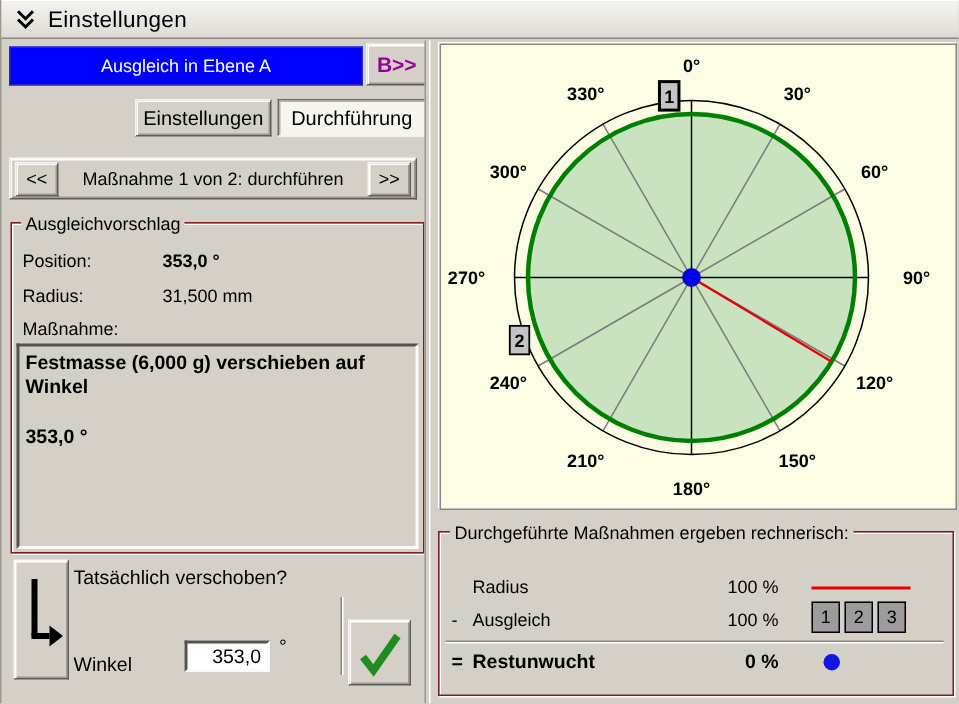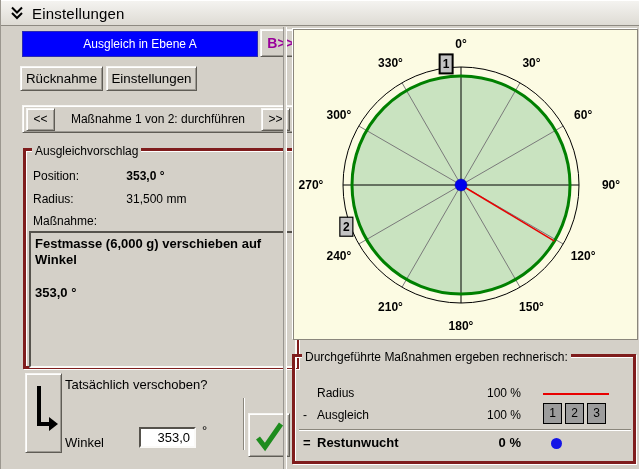--- a/index.html
+++ b/index.html
@@ -15,29 +15,29 @@
   .titlebar {
     position:absolute; left:0; top:0; width:639px; height:26px;
     background:linear-gradient(#f4f3f0,#dedbd4);
     border-bottom:1px solid #8e8a82; border-top:1px solid #fff;
     display:flex; align-items:center; gap:7px; padding-left:8px;
   }
   .titlebar .title { font-size:15px; letter-spacing:0.2px; }
   .chev-btn { width:16px; height:16px; display:flex; align-items:center; justify-content:center; cursor:pointer; }
 
   
-  .left-panel { position:absolute; left:16px; top:27px; width:282px; height:379px; }
+  .left-panel { position:absolute; left:0; top:27px; width:282px; height:379px; }
   .splitter { position:absolute; left:282px; top:27px; width:4px; height:442px;
     border-left:1px solid #989590; border-right:1px solid #fff; background:#d4d0c8; }
   .right-panel { position:absolute; left:286px; top:27px; width:353px; height:442px; }
 
   
   .raised { background:#d4d0c8; border:1px solid;
     border-color:#f6f5f2 #5f5c55 #5f5c55 #f6f5f2; box-shadow:inset 1px 1px 0 #fff, inset -1px -1px 0 #9d9a93; }
-  .groupbox { position:absolute; border:3px solid #7f1d1d;
+  .groupbox { position:absolute; border:1px solid #7f1d1d;
     box-shadow:inset 1px 1px 0 #fff, 1px 1px 0 #fff; }
   .legend { position:absolute; top:-7px; background:#d4d0c8; padding:0 3px; white-space:nowrap; }
 
   
   .banner { position:absolute; left:5px; top:4px; width:236px; height:26px;
     background:#0000fe; color:#fff; text-align:center; line-height:25px; border:1px solid #2a2ab0; }
   .b-button { position:absolute; left:243px; top:2px; width:41px; height:28px;
     color:#99009a; font-weight:bold; font-size:14px; text-align:center; line-height:26px; cursor:pointer; }
   .tab { position:absolute; top:39px; height:25px; text-align:center; line-height:23px; cursor:pointer; }
   .tab.active { background:#f6f5f0; border-color:#6a675f #f6f5f2 #f6f5f2 #6a675f;
@@ -103,22 +103,22 @@
       </svg>
     </span>
     <span class="title">Einstellungen</span>
   </div>
 
   <div class="left-panel">
 
     <div class="banner">Ausgleich in Ebene A</div>
     <button class="b-button raised">B&gt;&gt;</button>
 
-    <button class="tab raised" style="left:3px; width:83px;">Rücknahme</button>
     <button class="tab raised" style="left:89px; width:91px;">Einstellungen</button>
+    <button class="tab raised active" style="left:184px; width:99px;">Durchführung</button>
 
     <div class="navstrip raised">
       <button class="navbtn raised" style="left:3px;">&lt;&lt;</button>
       <div class="navlabel">Maßnahme 1 von 2: durchführen</div>
       <button class="navbtn raised" style="right:3px;">&gt;&gt;</button>
     </div>
 
     <div class="groupbox prop-box">
       <span class="legend" style="left:6px;">Ausgleichvorschlag</span>
       <div class="prop-row" style="top:18px;">

